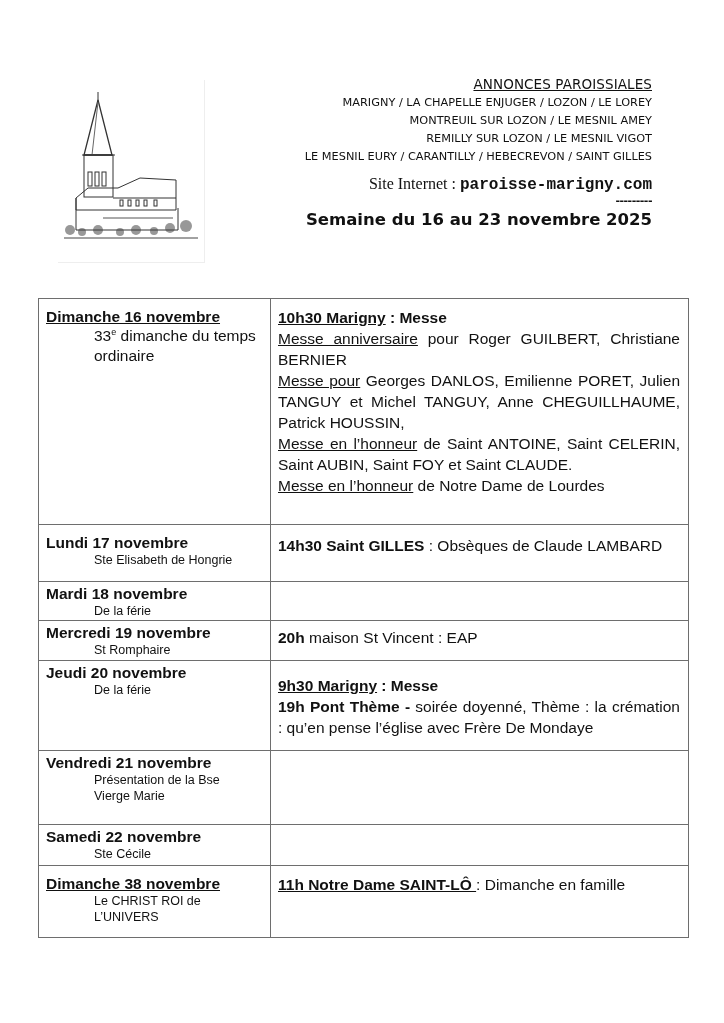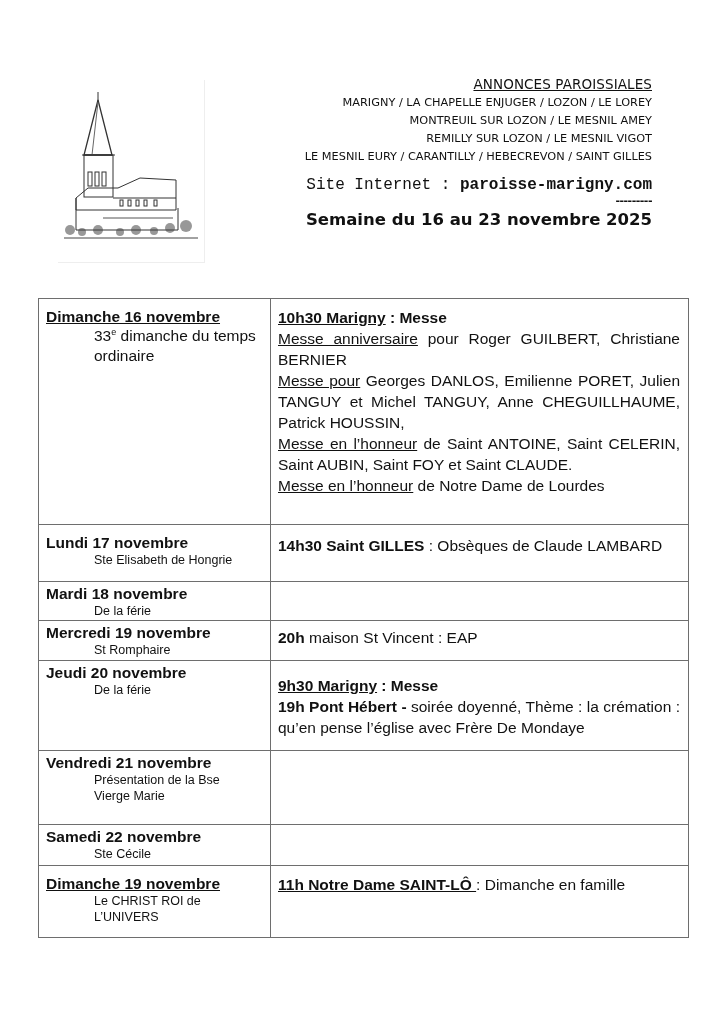--- a/index.html
+++ b/index.html
@@ -9,21 +9,21 @@
       position: absolute; left: 58px; top: 80px; width: 146px; height: 182px;
       border-right: 1px solid #eee; border-bottom: 1px solid #eee;
     }
     .church svg { width: 100%; height: 100%; }
 
     .header { position: absolute; left: 262px; top: 74px; width: 390px; text-align: right; font-family: "DejaVu Sans", sans-serif; }
     .h-annonces { font-size: 13.5px; text-decoration: underline; letter-spacing: 0.1px; line-height: 20px; }
     .h-paroisse { font-size: 17px; font-weight: bold; line-height: 22px; margin-top: 1px; }
     .h-town { font-size: 11.3px; line-height: 18px; }
     .h-site { margin-top: 8px; font-size: 16px; line-height: 20px; }
-    .h-site-label { font-family: Liberation Mono, monospace; }
+    .h-site-label { font-family: Liberation Serif, serif; }
     .h-site-url { font-family: Liberation Mono, monospace; font-weight: bold; }
     .h-dashes { font-size: 11px; font-weight: bold; line-height: 12px; letter-spacing: -0.5px; }
     .h-semaine { font-size: 16.5px; font-weight: bold; line-height: 24px; margin-top: 1px; }
 
     table.sched {
       position: absolute; left: 38px; top: 298px; width: 651px;
       border-collapse: collapse; font-family: "Liberation Sans", sans-serif;
     }
     table.sched td { border: 1.5px solid #6e6e6e; vertical-align: top; padding: 0; }
     td.day { width: 218px; padding: 9px 6px 0 7px !important; }
@@ -133,21 +133,21 @@
     </td>
   </tr>
 
   <tr style="height:90px;">
     <td class="day" style="padding-top:3px !important;">
       <div class="day-name">Jeudi 20 novembre</div>
       <div class="day-sub">De la férie</div>
     </td>
     <td class="evt" style="padding-top:14px !important;">
       <div class="evt-text"><span class="b u">9h30 Marigny</span><span class="b"> : Messe</span></div>
-      <div class="evt-text"><span class="b">19h Pont Hébert -</span><span> soirée doyenné, Thème : la crémation : qu’en pense l’église avec Frère De Mondaye</span></div>
+      <div class="evt-text"><span class="b">19h Pont Thème -</span><span> soirée doyenné, Thème : la crémation : qu’en pense l’église avec Frère De Mondaye</span></div>
     </td>
   </tr>
 
   <tr style="height:74px;">
     <td class="day" style="padding-top:3px !important;">
       <div class="day-name">Vendredi 21 novembre</div>
       <div class="day-sub" style="padding-right:20px;">Présentation de la Bse Vierge Marie</div>
     </td>
     <td class="evt"></td>
   </tr>
@@ -155,21 +155,21 @@
   <tr style="height:41px;">
     <td class="day" style="padding-top:3px !important;">
       <div class="day-name">Samedi 22 novembre</div>
       <div class="day-sub">Ste Cécile</div>
     </td>
     <td class="evt"></td>
   </tr>
 
   <tr style="height:72px;">
     <td class="day">
-      <div class="day-name u">Dimanche 19 novembre</div>
+      <div class="day-name u">Dimanche 38 novembre</div>
       <div class="day-sub">Le CHRIST ROI de L’UNIVERS</div>
     </td>
     <td class="evt">
       <div class="evt-text"><span class="b u">11h Notre Dame SAINT-LÔ </span><span>: Dimanche en famille</span></div>
     </td>
   </tr>
 </tbody>
   </table>
 
 </body></html>

